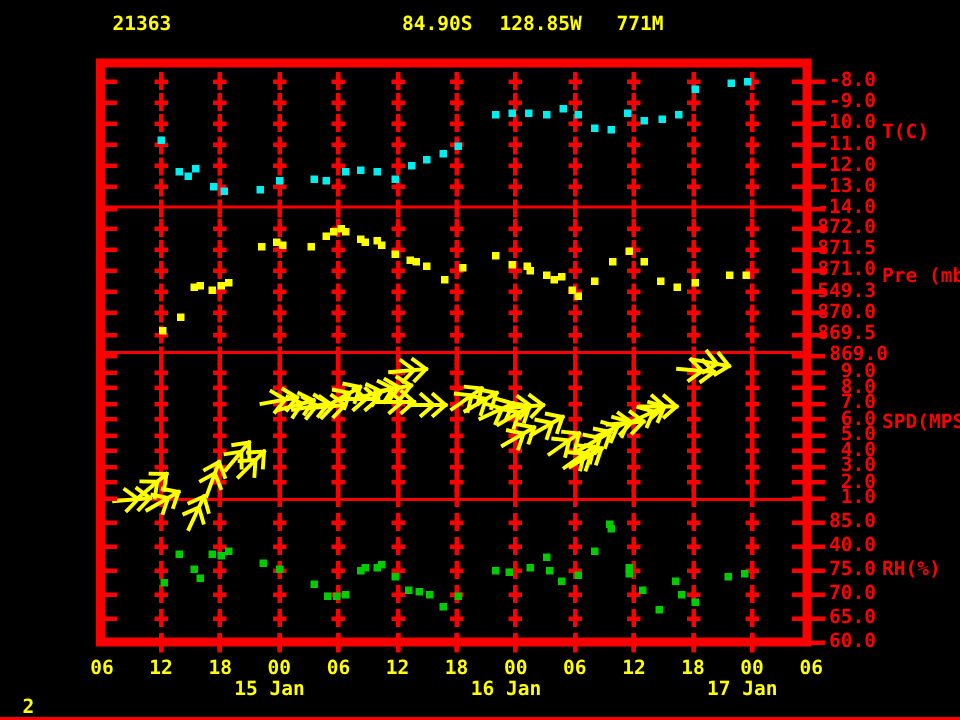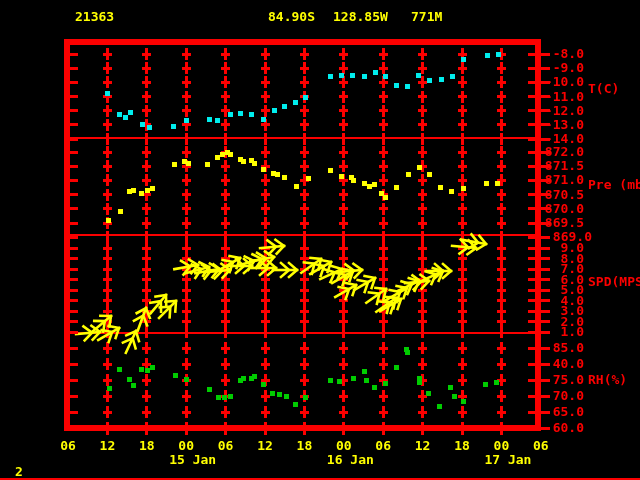--- a/index.html
+++ b/index.html
@@ -5,21 +5,21 @@
   html,body{margin:0;padding:0;background:#000;}
   .screen{position:relative;width:640px;height:480px;background:#000;overflow:hidden;
           font-family:"DejaVu Sans Mono","Liberation Mono",monospace;font-weight:bold;font-size:13px;}
   .abs{position:absolute;}
   .ytext{color:#ffff00;white-space:pre;text-align:right;}
   .rtext{color:#fb0000;white-space:pre;}
   .tick{position:absolute;background:#fb0000;}
   .pt{position:absolute;width:5px;height:5px;}
   .ylab{position:absolute;width:60px;text-align:right;color:#fb0000;}
   .xlab{position:absolute;width:26px;text-align:center;color:#ffff00;}
-  .dlab{position:absolute;width:60px;text-align:right;color:#ffff00;}
+  .dlab{position:absolute;width:60px;text-align:left;color:#ffff00;}
   .frame{position:absolute;border:6px solid #fb0000;box-sizing:border-box;background:transparent;}
   .sep{position:absolute;background:#fb0000;height:2px;}
   .arrow{position:absolute;width:56px;height:56px;}
   .botline{position:absolute;background:#fb0000;}
 </style>
 </head>
 <body>
 
 <div class="screen">
 
@@ -1020,21 +1020,21 @@
       <div class="tick" style="left: 528px; top: 150.5px; width: 22px; height: 3px;"></div>
       <div class="ylab" style="left: 524px; top: 144px;">872.0</div>
       <div class="tick" style="left: 64px; top: 164.7px; width: 14px; height: 3px;"></div>
       <div class="tick" style="left: 528px; top: 164.7px; width: 22px; height: 3px;"></div>
       <div class="ylab" style="left: 524px; top: 158.2px;">871.5</div>
       <div class="tick" style="left: 64px; top: 178.9px; width: 14px; height: 3px;"></div>
       <div class="tick" style="left: 528px; top: 178.9px; width: 22px; height: 3px;"></div>
       <div class="ylab" style="left: 524px; top: 172.4px;">871.0</div>
       <div class="tick" style="left: 64px; top: 193.1px; width: 14px; height: 3px;"></div>
       <div class="tick" style="left: 528px; top: 193.1px; width: 22px; height: 3px;"></div>
-      <div class="ylab" style="left: 524px; top: 186.6px;">870.5</div>
+      <div class="ylab" style="left: 524px; top: 186.6px;">549.3</div>
       <div class="tick" style="left: 64px; top: 207.3px; width: 14px; height: 3px;"></div>
       <div class="tick" style="left: 528px; top: 207.3px; width: 22px; height: 3px;"></div>
       <div class="ylab" style="left: 524px; top: 200.8px;">870.0</div>
       <div class="tick" style="left: 64px; top: 221.5px; width: 14px; height: 3px;"></div>
       <div class="tick" style="left: 528px; top: 221.5px; width: 22px; height: 3px;"></div>
       <div class="ylab" style="left: 524px; top: 215px;">869.5</div>
       <div class="tick" style="left: 64px; top: 235.7px; width: 14px; height: 3px;"></div>
       <div class="tick" style="left: 528px; top: 235.7px; width: 22px; height: 3px;"></div>
       <div class="ylab" style="left: 532px; top: 229.2px;">869.0</div>
       <div class="abs rtext" style="left: 588px; top: 177px;">Pre (mb)</div>

